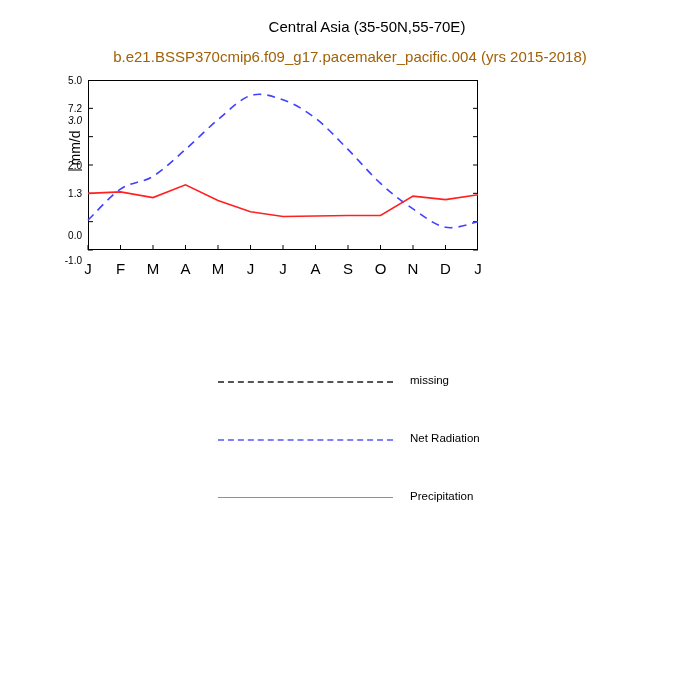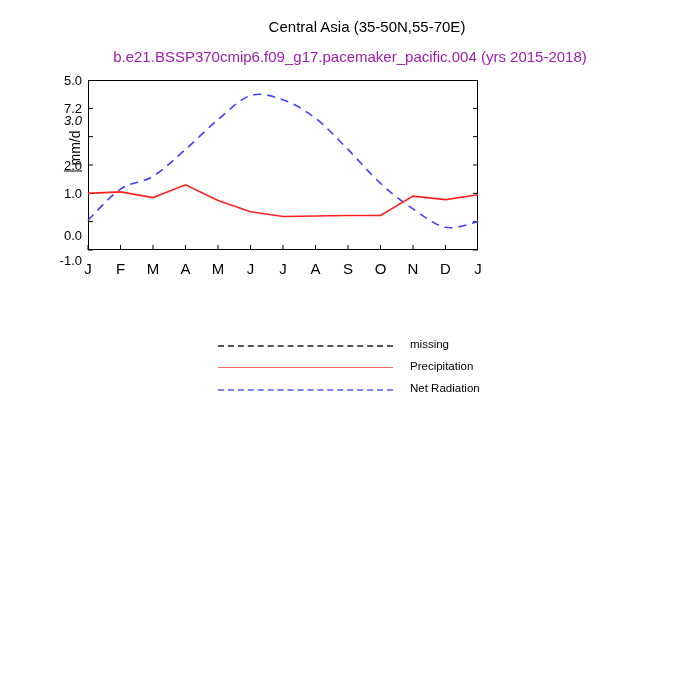--- a/index.html
+++ b/index.html
@@ -31,21 +31,21 @@
     font-size: 15px;
     color: #000;
   }
   .title-sub {
     position: absolute;
     left: 0;
     top: 48px;
     width: 700px;
     text-align: center;
     font-size: 15px;
-    color: #a21caf;
+    color: #a16207;
   }
   .plot-area {
     position: absolute;
     left: 88px;
     top: 80px;
     width: 390px;
     height: 170px;
   }
   .plot-frame {
     position: absolute;
@@ -64,21 +64,21 @@
     width: 90px;
     text-align: center;
     font-size: 14px;
     transform: rotate(-90deg);
     transform-origin: center center;
   }
   .ytick-label {
     position: absolute;
     right: 100%;
     margin-right: 6px;
-    font-size: 13px;
+    font-size: 10px;
     text-align: right;
     white-space: nowrap;
     transform: translateY(-50%);
     width: 48px;
   }
   .xtick-label {
     position: absolute;
     top: 100%;
     margin-top: 10px;
     font-size: 15px;
@@ -96,20 +96,21 @@
   }
   .legend {
     position: absolute;
     left: 218px;
     top: 335px;
     width: 300px;
   }
   .legend-row {
     position: relative;
     height: 22px;
+    margin-top: 36px;
   }
   .legend-sample {
     position: absolute;
     left: 0;
     top: 10px;
     width: 175px;
     height: 2px;
   }
   .legend-label {
     position: absolute;
@@ -127,21 +128,21 @@
   <div class="title-main">Central Asia (35-50N,55-70E)</div>
   <div class="title-sub">b.e21.BSSP370cmip6.f09_g17.pacemaker_pacific.004 (yrs 2015-2018)</div>
 
   <div class="plot-area">
     <div class="plot-frame"></div>
     <div class="ylabel">mm/d</div>
 
     <div class="ytick-labels">
       <span class="ytick-label" style="top:180px;">-1.0</span>
       <span class="ytick-label" style="top:155px;">0.0</span>
-      <span class="ytick-label" style="top:113.33px;">1.0</span>
+      <span class="ytick-label" style="top:113.33px;">1.3</span>
       <span class="ytick-label" style="top:85px;text-decoration:underline;">2.0</span>
       <span class="ytick-label" style="top:40px;font-style:italic;">3.0</span>
       <span class="ytick-label" style="top:28.33px;">7.2</span>
       <span class="ytick-label" style="top:0px;">5.0</span>
     </div>
 
     <div class="xtick-labels">
       <span class="xtick-label" style="left:0px;">J</span>
       <span class="xtick-label" style="left:32.5px;">F</span>
       <span class="xtick-label" style="left:65px;">M</span>
@@ -188,22 +189,22 @@
       <path id="series-precipitation" fill="none" stroke="#ff2020" stroke-width="1.6" d="M 0.00 113.33 L 32.50 111.92 L 65.00 117.58 L 97.50 104.83 L 130.00 120.42 L 162.50 131.75 L 195.00 136.57 L 227.50 136.00 L 260.00 135.43 L 292.50 135.43 L 325.00 116.17 L 357.50 119.57 L 390.00 114.75"></path>
     </svg>
   </div>
 
   <div class="legend">
     <div class="legend-row">
       <div class="legend-sample" style="border-top:2px dashed #555555; height:0;"></div>
       <div class="legend-label">missing</div>
     </div>
     <div class="legend-row">
+      <div class="legend-sample" style="border-top:2px dashed #8080ff; height:0;"></div>
+      <div class="legend-label">Net Radiation</div>
+    </div>
+    <div class="legend-row">
       <div class="legend-sample" style="border-top:1.6px solid #ff6060; height:0;"></div>
       <div class="legend-label">Precipitation</div>
     </div>
-    <div class="legend-row">
-      <div class="legend-sample" style="border-top:2px dashed #8080ff; height:0;"></div>
-      <div class="legend-label">Net Radiation</div>
-    </div>
   </div>
 
 </div>
 
 </body></html>

